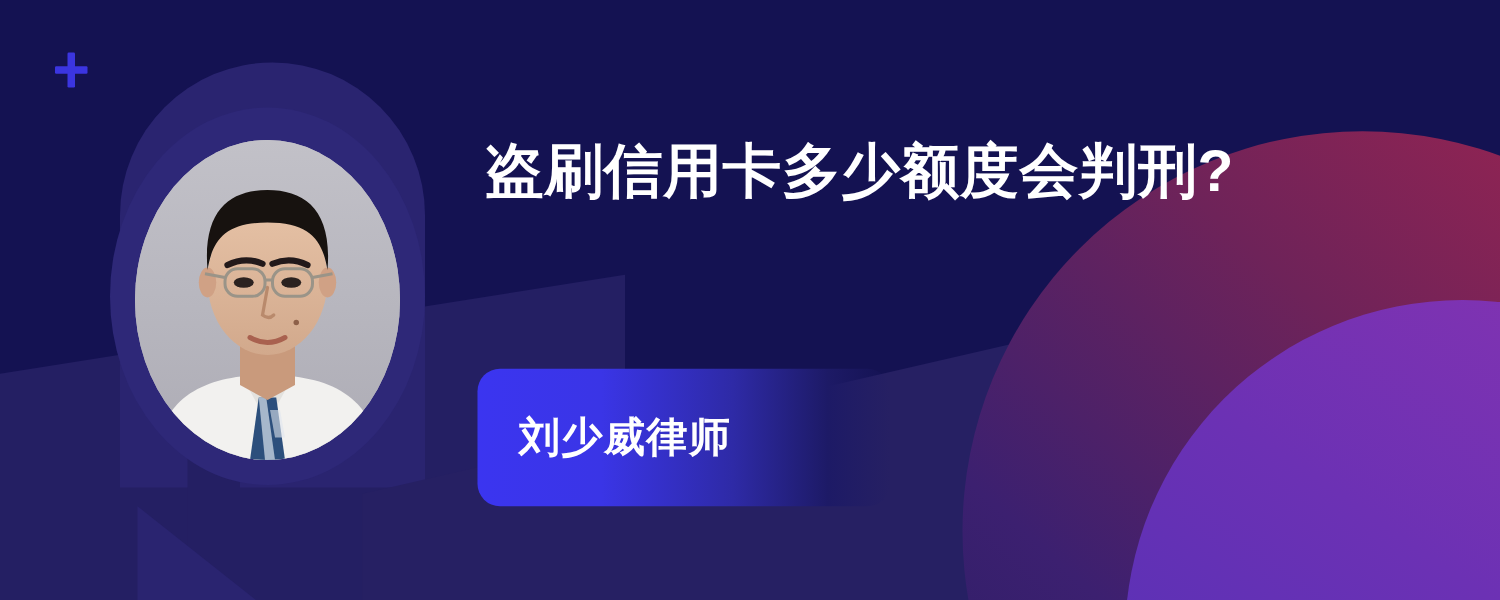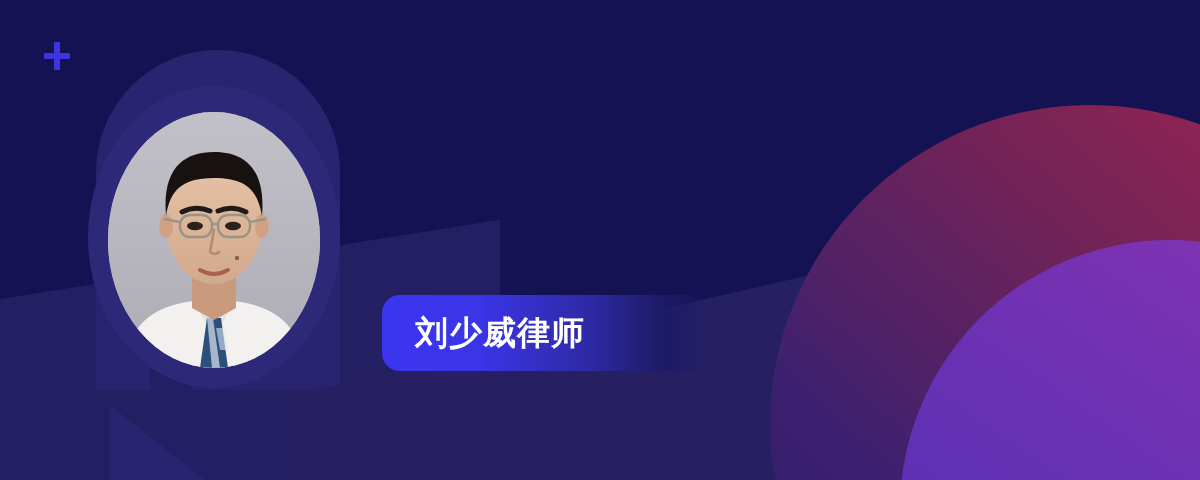--- a/index.html
+++ b/index.html
@@ -116,21 +116,21 @@
     color:#ffffff;
     font-size:47px;
     font-weight:bold;
     line-height:1.42;
     letter-spacing:0.5px;
     width:660px;
   }
   .author-btn {
     position:absolute;
     left:382px; top:295px;
-    width:330px; height:76px;
+    width:330px; height:110px;
     border:none;
     border-radius:18px;
     background:linear-gradient(90deg,#3b35f0 0%,#3a35e6 30%,#2e2aa6 62%,#1d1a66 85%,rgba(20,18,82,0) 100%);
     color:#ffffff;
     font-family:"Liberation Sans","DejaVu Sans",sans-serif;
     font-size:33px;
     font-weight:bold;
     text-align:left;
     padding:0 0 0 33px;
     letter-spacing:1px;
@@ -206,16 +206,19 @@
 
         <path d="M106 118 L102 140 q5 4 9 0" stroke="#b98a6c" stroke-width="2.6" fill="none" stroke-linecap="round"></path>
 
         <path d="M92 158 q14 8 28 0" stroke="#a9614f" stroke-width="4" fill="none" stroke-linecap="round"></path>
 
         <circle cx="129" cy="146" r="2.2" fill="#8d6049"></circle>
       </svg>
     </div>
   </div>
 
+  <div class="content">
+    <div class="title">盗刷信用卡多少额度会判刑?</div>
+  </div>
 
   <button class="author-btn">刘少威律师</button>
 
 </div>
 
 </body></html>

